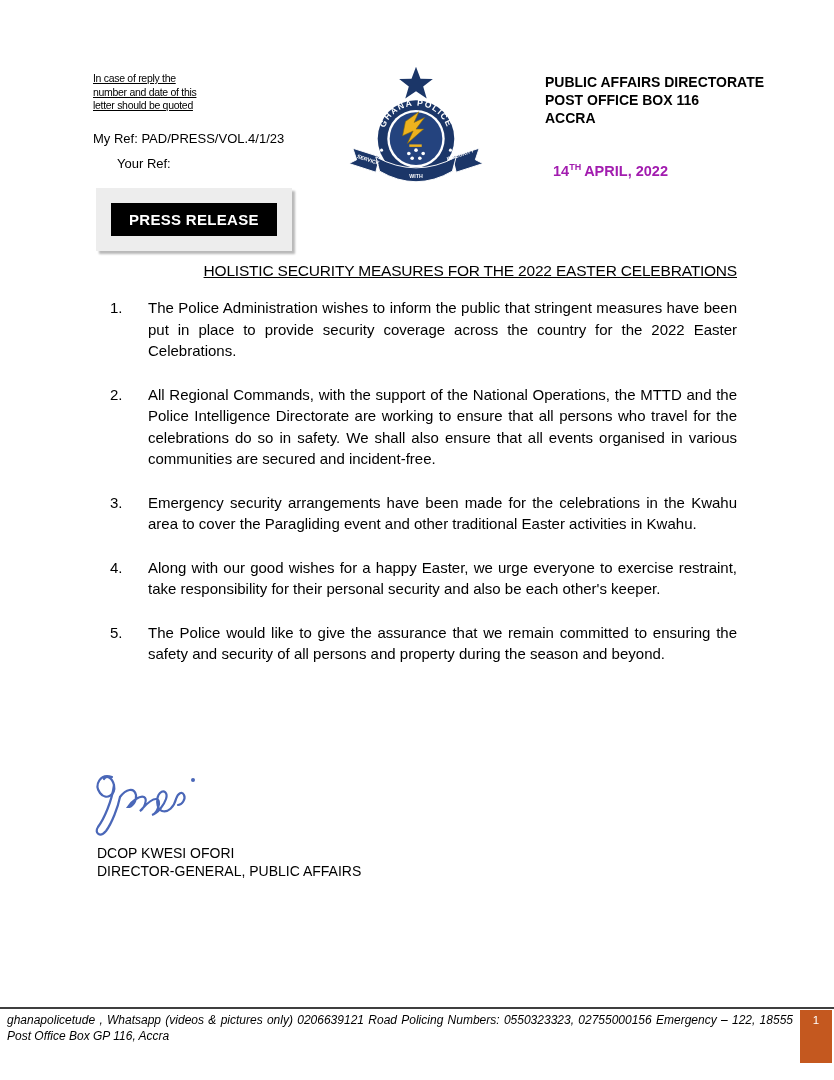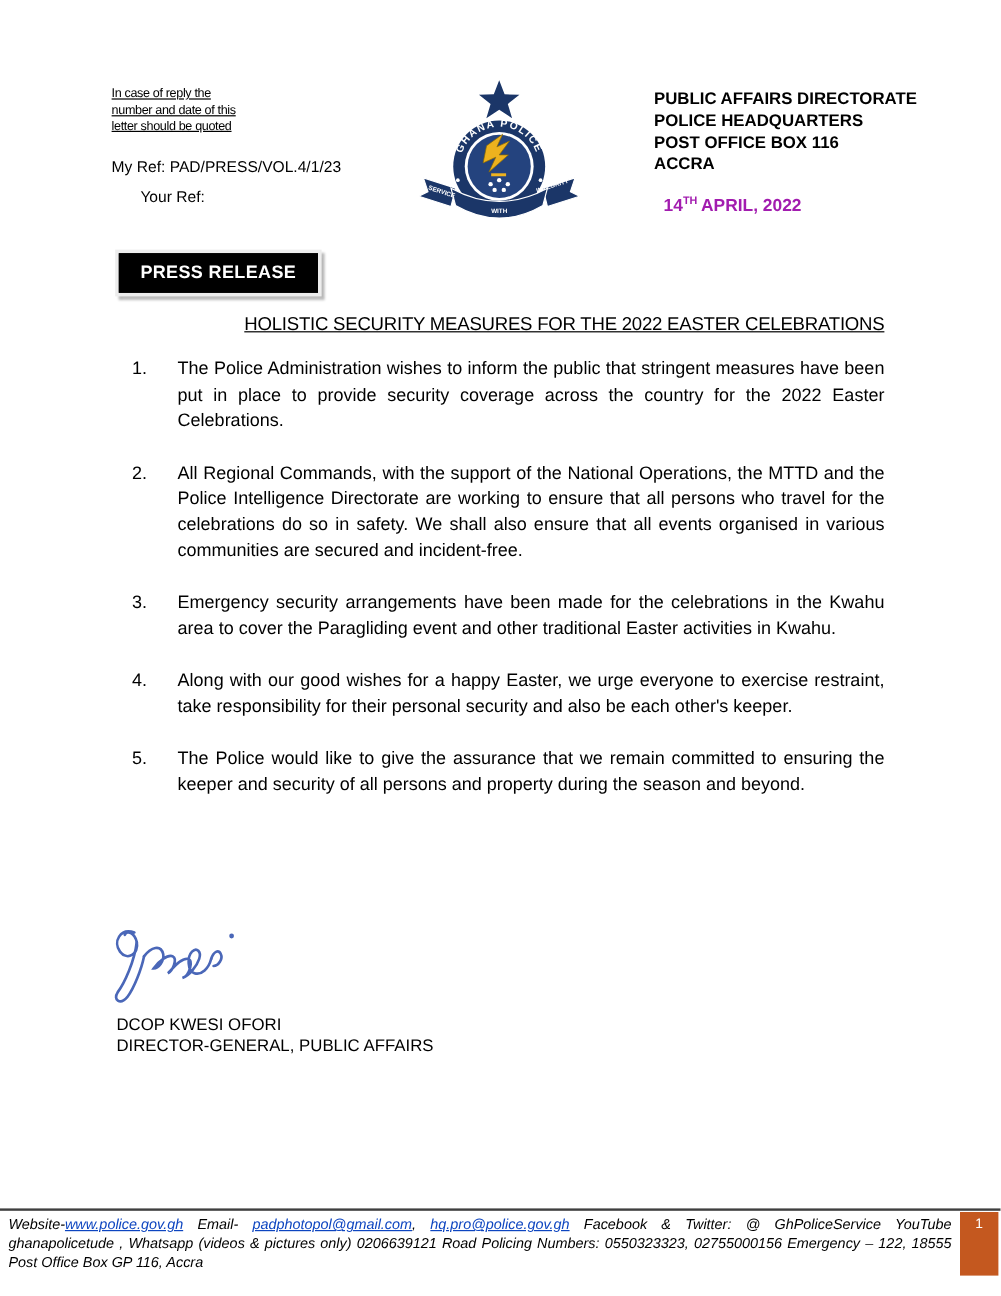--- a/index.html
+++ b/index.html
@@ -11,21 +11,21 @@
   .reply-note{position:absolute;left:93px;top:72px;font-size:10.5px;line-height:13.5px;
     letter-spacing:-0.3px;color:#000;}
   .reply-note div{text-decoration:underline;}
   .my-ref{position:absolute;left:93px;top:131px;font-size:13px;color:#000;}
   .your-ref{position:absolute;left:93px;top:156px;font-size:13px;color:#000;margin-left:24px;}
   .crest{position:absolute;left:347px;top:64px;width:138px;height:134px;}
   .addr{position:absolute;left:545px;top:73px;font-size:14px;font-weight:bold;line-height:18px;color:#000;}
   .letter-date{position:absolute;left:553px;top:162px;font-size:14.5px;font-weight:bold;color:#a21caf;}
   .letter-date sup{font-size:9px;vertical-align:super;margin-right:3px;}
   
-  .press-wrap{position:absolute;left:96px;top:208px;background:#ededed;padding:3px;
+  .press-wrap{position:absolute;left:96px;top:188px;background:#ededed;padding:15px;
     box-shadow:3px 3px 2px #b9b9b9;}
   .press-box{background:#000;color:#fff;font-weight:bold;font-size:15px;letter-spacing:0.3px;
     padding:7px 17px;border:1px solid #000;}
   
   .doc-title{position:absolute;left:99px;top:262px;width:638px;text-align:right;
     font-size:15.5px;font-weight:normal;text-decoration:underline;letter-spacing:-0.2px;color:#000;}
   .paras{position:absolute;left:110px;top:297px;width:627px;list-style:none;margin:0;padding:0;}
   .paras li{display:flex;margin:0 0 22px 0;}
   .p-num{width:38px;flex:0 0 38px;font-size:15px;line-height:21.5px;color:#000;}
   .p-txt{width:589px;font-size:15px;line-height:21.5px;text-align:justify;color:#000;}
@@ -86,21 +86,20 @@
       <polygon points="136,88 108,97 112,113 140,104 132,100" fill="#1b3668" stroke="#ffffff" stroke-width="1"></polygon>
       <path d="M28,97 Q70,120 112,97 L108,112 Q70,134 32,112 Z" fill="#1b3668" stroke="#ffffff" stroke-width="1"></path>
       <text font-size="5.5" font-weight="bold" fill="#ffffff" font-family="Liberation Sans, sans-serif" transform="translate(8,98) rotate(18)">SERVICE</text>
       <text font-size="5.5" font-weight="bold" fill="#ffffff" font-family="Liberation Sans, sans-serif" x="70" y="119" text-anchor="middle">WITH</text>
       <text font-size="5.5" font-weight="bold" fill="#ffffff" font-family="Liberation Sans, sans-serif" transform="translate(103,101) rotate(-18)">INTEGRITY</text>
     </g>
   </svg>
 
   <div class="addr">
     <div>PUBLIC AFFAIRS DIRECTORATE</div>
-    <div>POLICE HEADQUARTERS</div>
     <div>POST OFFICE BOX 116</div>
     <div>ACCRA</div>
   </div>
 
   <div class="letter-date"><span>14</span><sup>TH</sup><span>APRIL, 2022</span></div>
 
   <div class="press-wrap">
     <div class="press-box">PRESS RELEASE</div>
   </div>
 
@@ -118,40 +117,39 @@
     <li>
       <span class="p-num">3.</span>
       <span class="p-txt">Emergency security arrangements have been made for the celebrations in the Kwahu area to cover the Paragliding event and other traditional Easter activities in Kwahu.</span>
     </li>
     <li>
       <span class="p-num">4.</span>
       <span class="p-txt">Along with our good wishes for a happy Easter, we urge everyone to exercise restraint, take responsibility for their personal security and also be each other's keeper.</span>
     </li>
     <li>
       <span class="p-num">5.</span>
-      <span class="p-txt">The Police would like to give the assurance that we remain committed to ensuring the keeper and security of all persons and property during the season and beyond.</span>
+      <span class="p-txt">The Police would like to give the assurance that we remain committed to ensuring the safety and security of all persons and property during the season and beyond.</span>
     </li>
   </ol>
 
   <svg class="sig-svg" viewBox="0 0 115 72">
     <g fill="none" stroke="#4a67b8" stroke-width="2.2" stroke-linecap="round">
       <path d="M20 8 C8 4 2 16 8 24 C14 32 24 26 22 16 C20 8 14 6 12 10"></path>
       <path d="M22 16 C20 32 12 50 6 58 C2 64 8 69 14 62 C20 54 26 38 28 28"></path>
       <path d="M28 28 C34 20 42 18 44 26 C45 32 40 38 36 38 C40 32 48 26 52 28 C56 30 52 40 48 42 C52 38 58 30 64 30 C70 30 66 44 60 46 C66 44 72 36 74 30 C76 24 72 20 68 24 C64 28 64 40 70 42 C76 44 82 38 84 30"></path>
       <path d="M84 30 C86 24 90 22 92 26 C94 30 90 36 86 36"></path>
     </g>
     <circle cx="101" cy="11" r="2" fill="#4a67b8"></circle>
   </svg>
 
   <div class="sig-name">
     <div>DCOP KWESI OFORI</div>
     <div>DIRECTOR-GENERAL, PUBLIC AFFAIRS</div>
   </div>
 
   <div class="footer-rule"></div>
   <div class="footer-text">
-    <div class="f-just"><span>Website-</span><a href="#">www.police.gov.gh</a><span> Email- </span><a href="#">padphotopol@gmail.com</a><span>, </span><a href="#">hq.pro@police.gov.gh</a><span> Facebook &amp; Twitter: @ GhPoliceService YouTube</span></div>
     <div class="f-just">ghanapolicetude , Whatsapp (videos &amp; pictures only) 0206639121 Road Policing Numbers: 0550323323, 02755000156 Emergency – 122, 18555</div>
     <div>Post Office Box GP 116, Accra</div>
   </div>
   <div class="page-badge">1</div>
 
 </div>
 
 </body></html>

